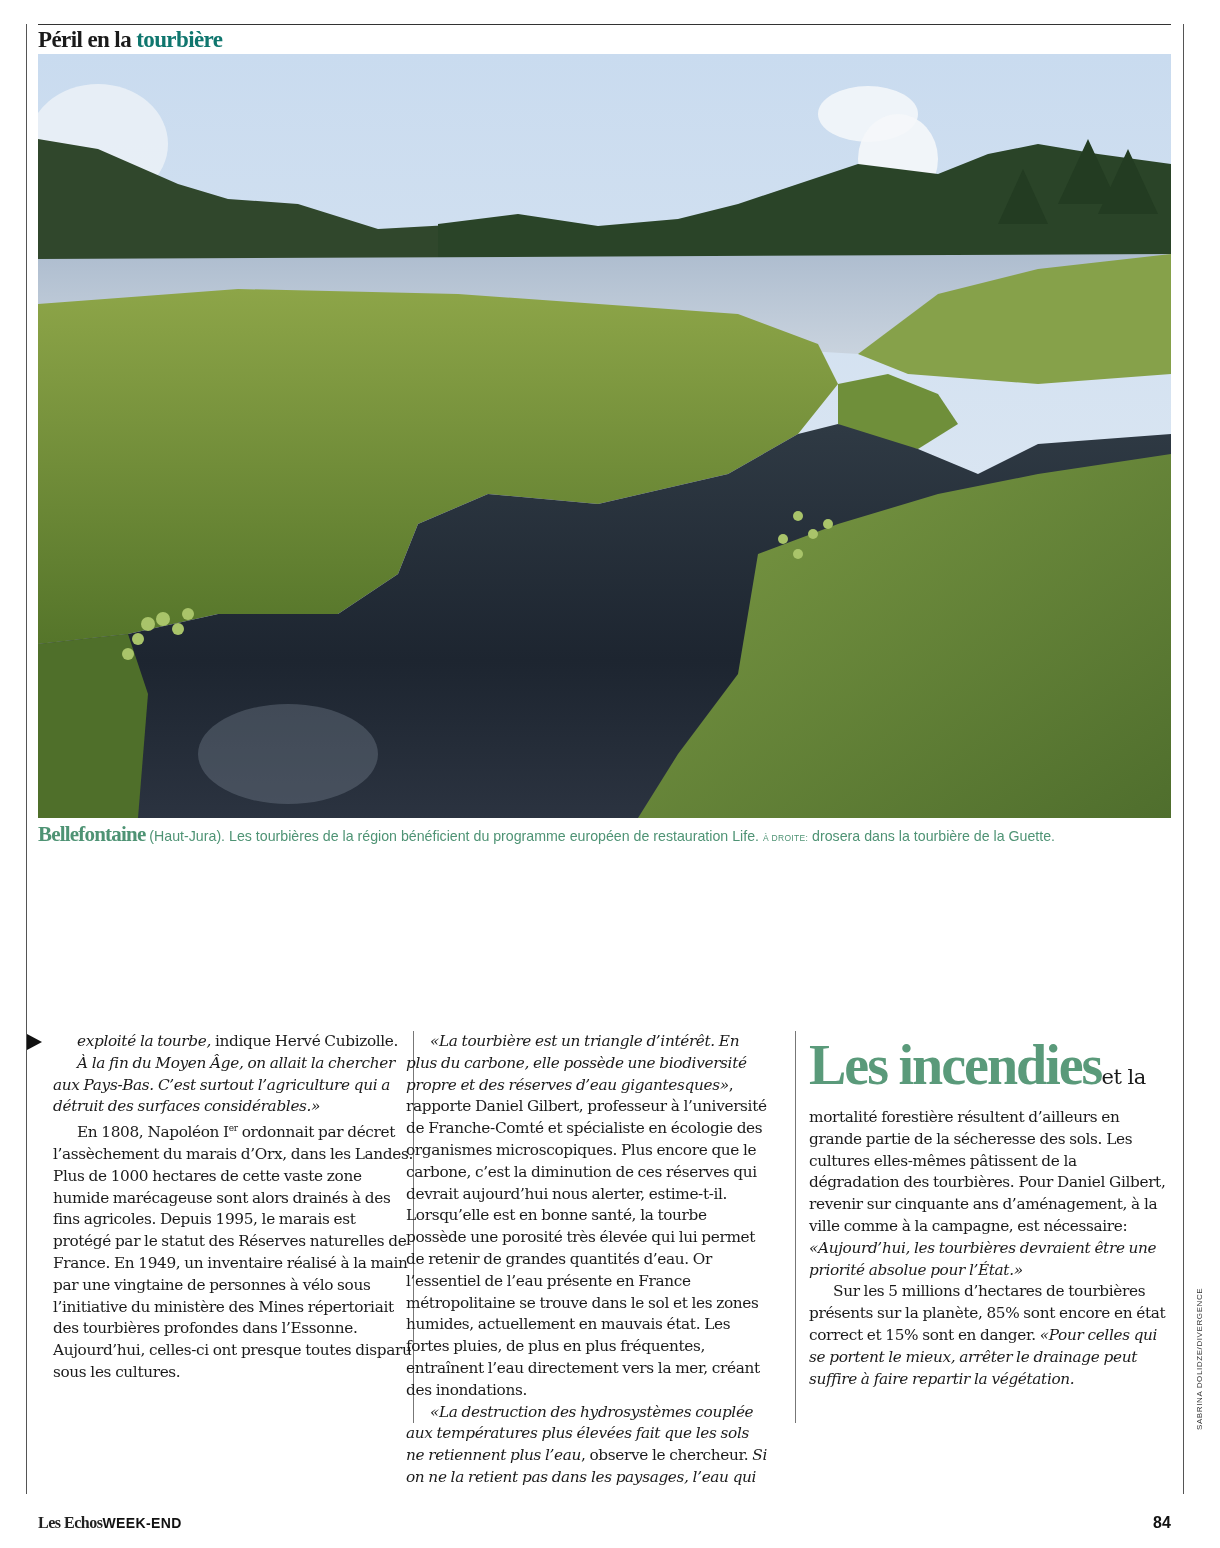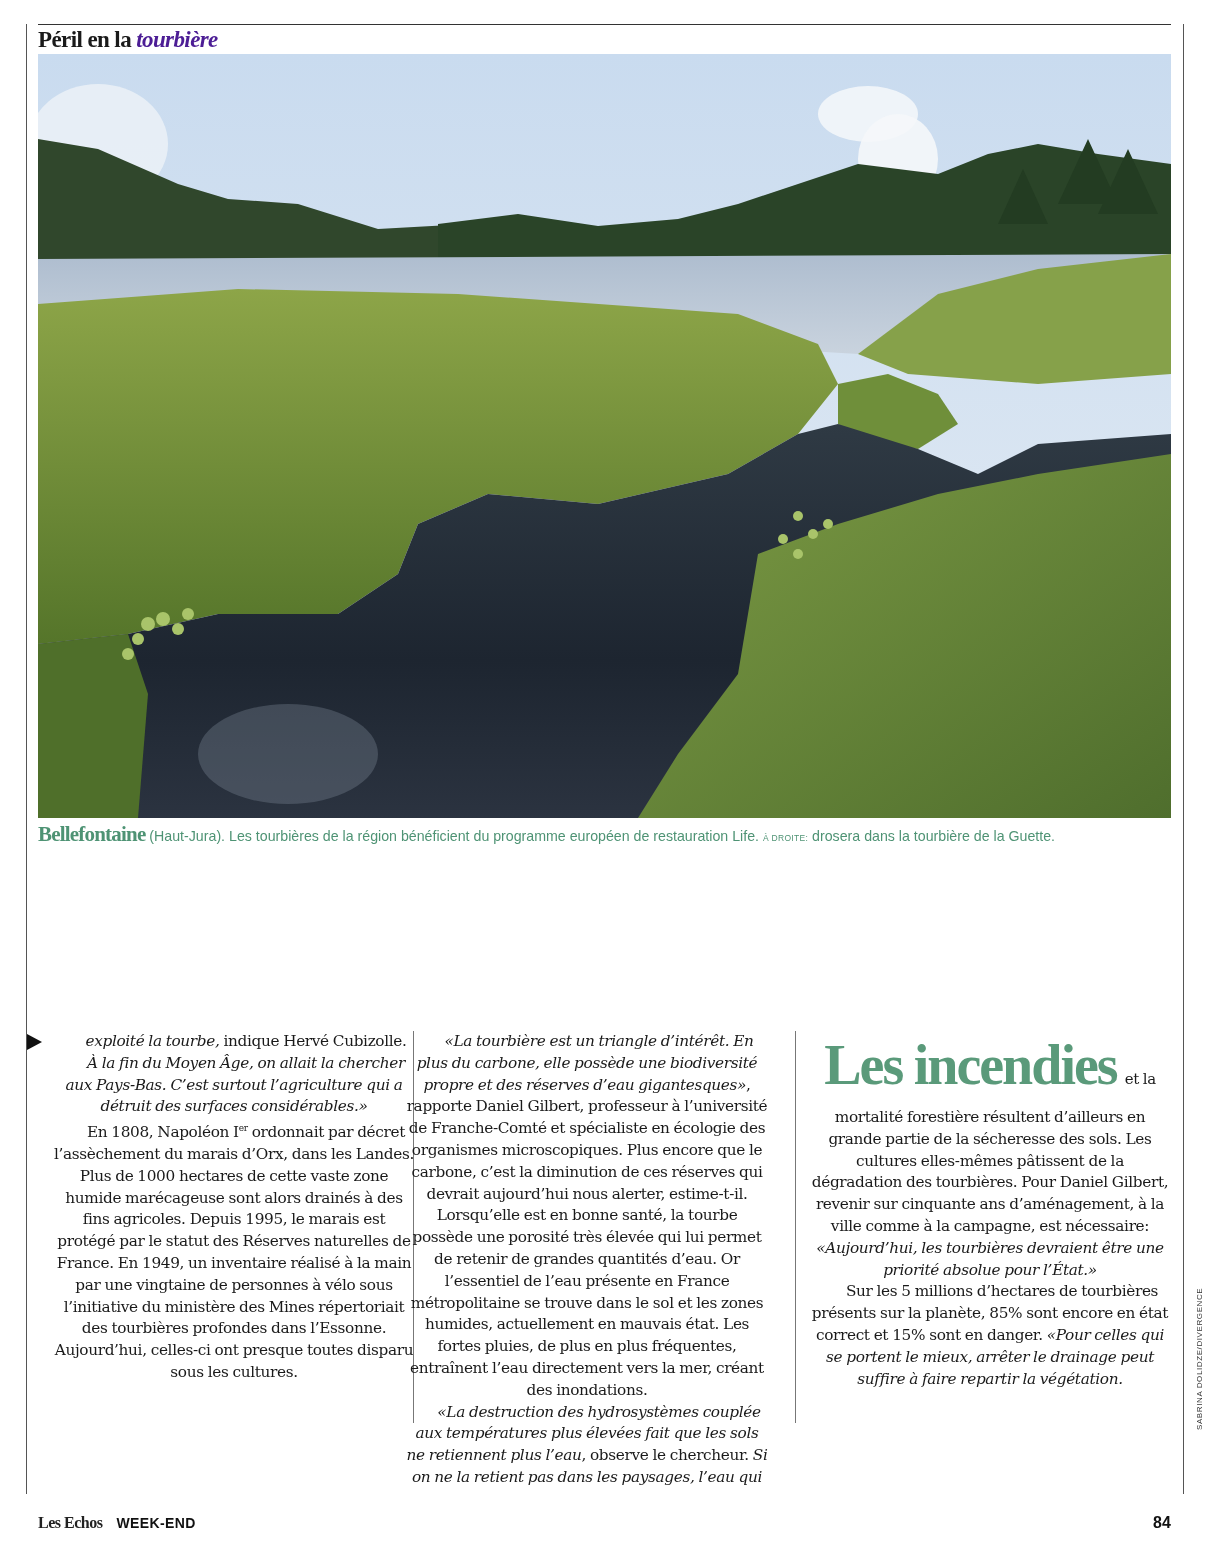--- a/index.html
+++ b/index.html
@@ -7,66 +7,66 @@
            font-family: "DejaVu Serif", serif; color: #1a1a1a; }
 
     
     .rule-left { position: absolute; left: 26px; top: 24px; width: 1px; height: 1470px; background: #555; }
     .rule-right { position: absolute; left: 1183px; top: 24px; width: 1px; height: 1470px; background: #555; }
     .rule-top { position: absolute; left: 38px; top: 24px; width: 1133px; height: 1px; background: #333; }
 
     
     .section-head { position: absolute; left: 38px; top: 27px; font-family: "Liberation Serif", serif;
                     font-weight: bold; font-size: 23px; letter-spacing: -0.6px; line-height: 26px; }
-    .section-head .accent { color: #4c1d95; font-style: italic; }
+    .section-head .accent { color: #0f766e; }
 
     
     .photo { position: absolute; left: 38px; top: 54px; width: 1133px; height: 764px; overflow: hidden;
              background: #cfe0ef; }
     .photo svg { display: block; width: 100%; height: 100%; }
 
     
     .caption { position: absolute; left: 38px; top: 822px; width: 1140px; white-space: nowrap;
                font-family: "Liberation Sans", sans-serif; color: #4e9374; font-size: 14.2px; line-height: 24px; }
     .caption .place { font-family: "Liberation Serif", serif; font-weight: bold; font-size: 21px;
                       letter-spacing: -0.8px; color: #4e9374; }
     .caption .smallcaps { font-size: 8.5px; letter-spacing: 0.3px; text-transform: uppercase; }
 
     
     .col { position: absolute; top: 1031px; width: 362px; font-size: 15.3px; line-height: 21.8px;
            font-family: "DejaVu Serif", serif; letter-spacing: -0.35px; word-spacing: -0.5px; }
-    .col p { margin: 0; text-align: center; }
+    .col p { margin: 0; }
     .col .indent { text-indent: 24px; }
     .col-1 { left: 53px; }
     .col-2 { left: 406px; }
     .col-3 { left: 809px; }
     .col-sep { position: absolute; top: 1031px; width: 1px; height: 392px; background: #777; }
     .sep-1 { left: 413px; }
     .sep-2 { left: 795px; }
 
     .bullet-arrow { position: absolute; left: 27px; top: 1034px; width: 0; height: 0;
                     border-top: 8px solid transparent; border-bottom: 8px solid transparent;
                     border-left: 15px solid #111; }
 
     .drop-head { font-family: "Liberation Serif", serif; font-weight: bold; color: #5a9a7a;
                  font-size: 56px; letter-spacing: -2px; line-height: 56px; display: inline-block;
                  vertical-align: baseline; margin-top: 6px; }
     .drop-line { margin: 6px 0 0 0; line-height: 56px; }
-    .drop-line .after { font-size: 15px; margin-left: 8px; }
+    .drop-line .after { font-size: 21px; }
 
     
     .credit { position: absolute; left: 1195px; top: 1430px; transform: rotate(-90deg); transform-origin: left top;
               font-family: "Liberation Sans", sans-serif; font-size: 8px; letter-spacing: 0.6px; color: #333;
               white-space: nowrap; text-transform: uppercase; }
 
     
     .footer-logo { position: absolute; left: 38px; top: 1513px; font-size: 16px; line-height: 20px; }
     .footer-logo .les-echos { font-family: "Liberation Serif", serif; letter-spacing: -0.5px; color: #222; font-weight: bold; }
     .footer-logo .weekend { font-family: "Liberation Sans", sans-serif; font-weight: bold; font-size: 14px;
-                            letter-spacing: 0.4px; color: #111; margin-left: 14px; }
+                            letter-spacing: 0.4px; color: #111; margin-left: 0; }
     .page-number { position: absolute; left: 1153px; top: 1513px; font-family: "Liberation Sans", sans-serif;
                    font-weight: bold; font-size: 16px; line-height: 20px; color: #111; }
   </style>
 </head>
 <body>
 
 <div class="rule-left"></div>
 <div class="rule-right"></div>
 <div class="rule-top"></div>
 

